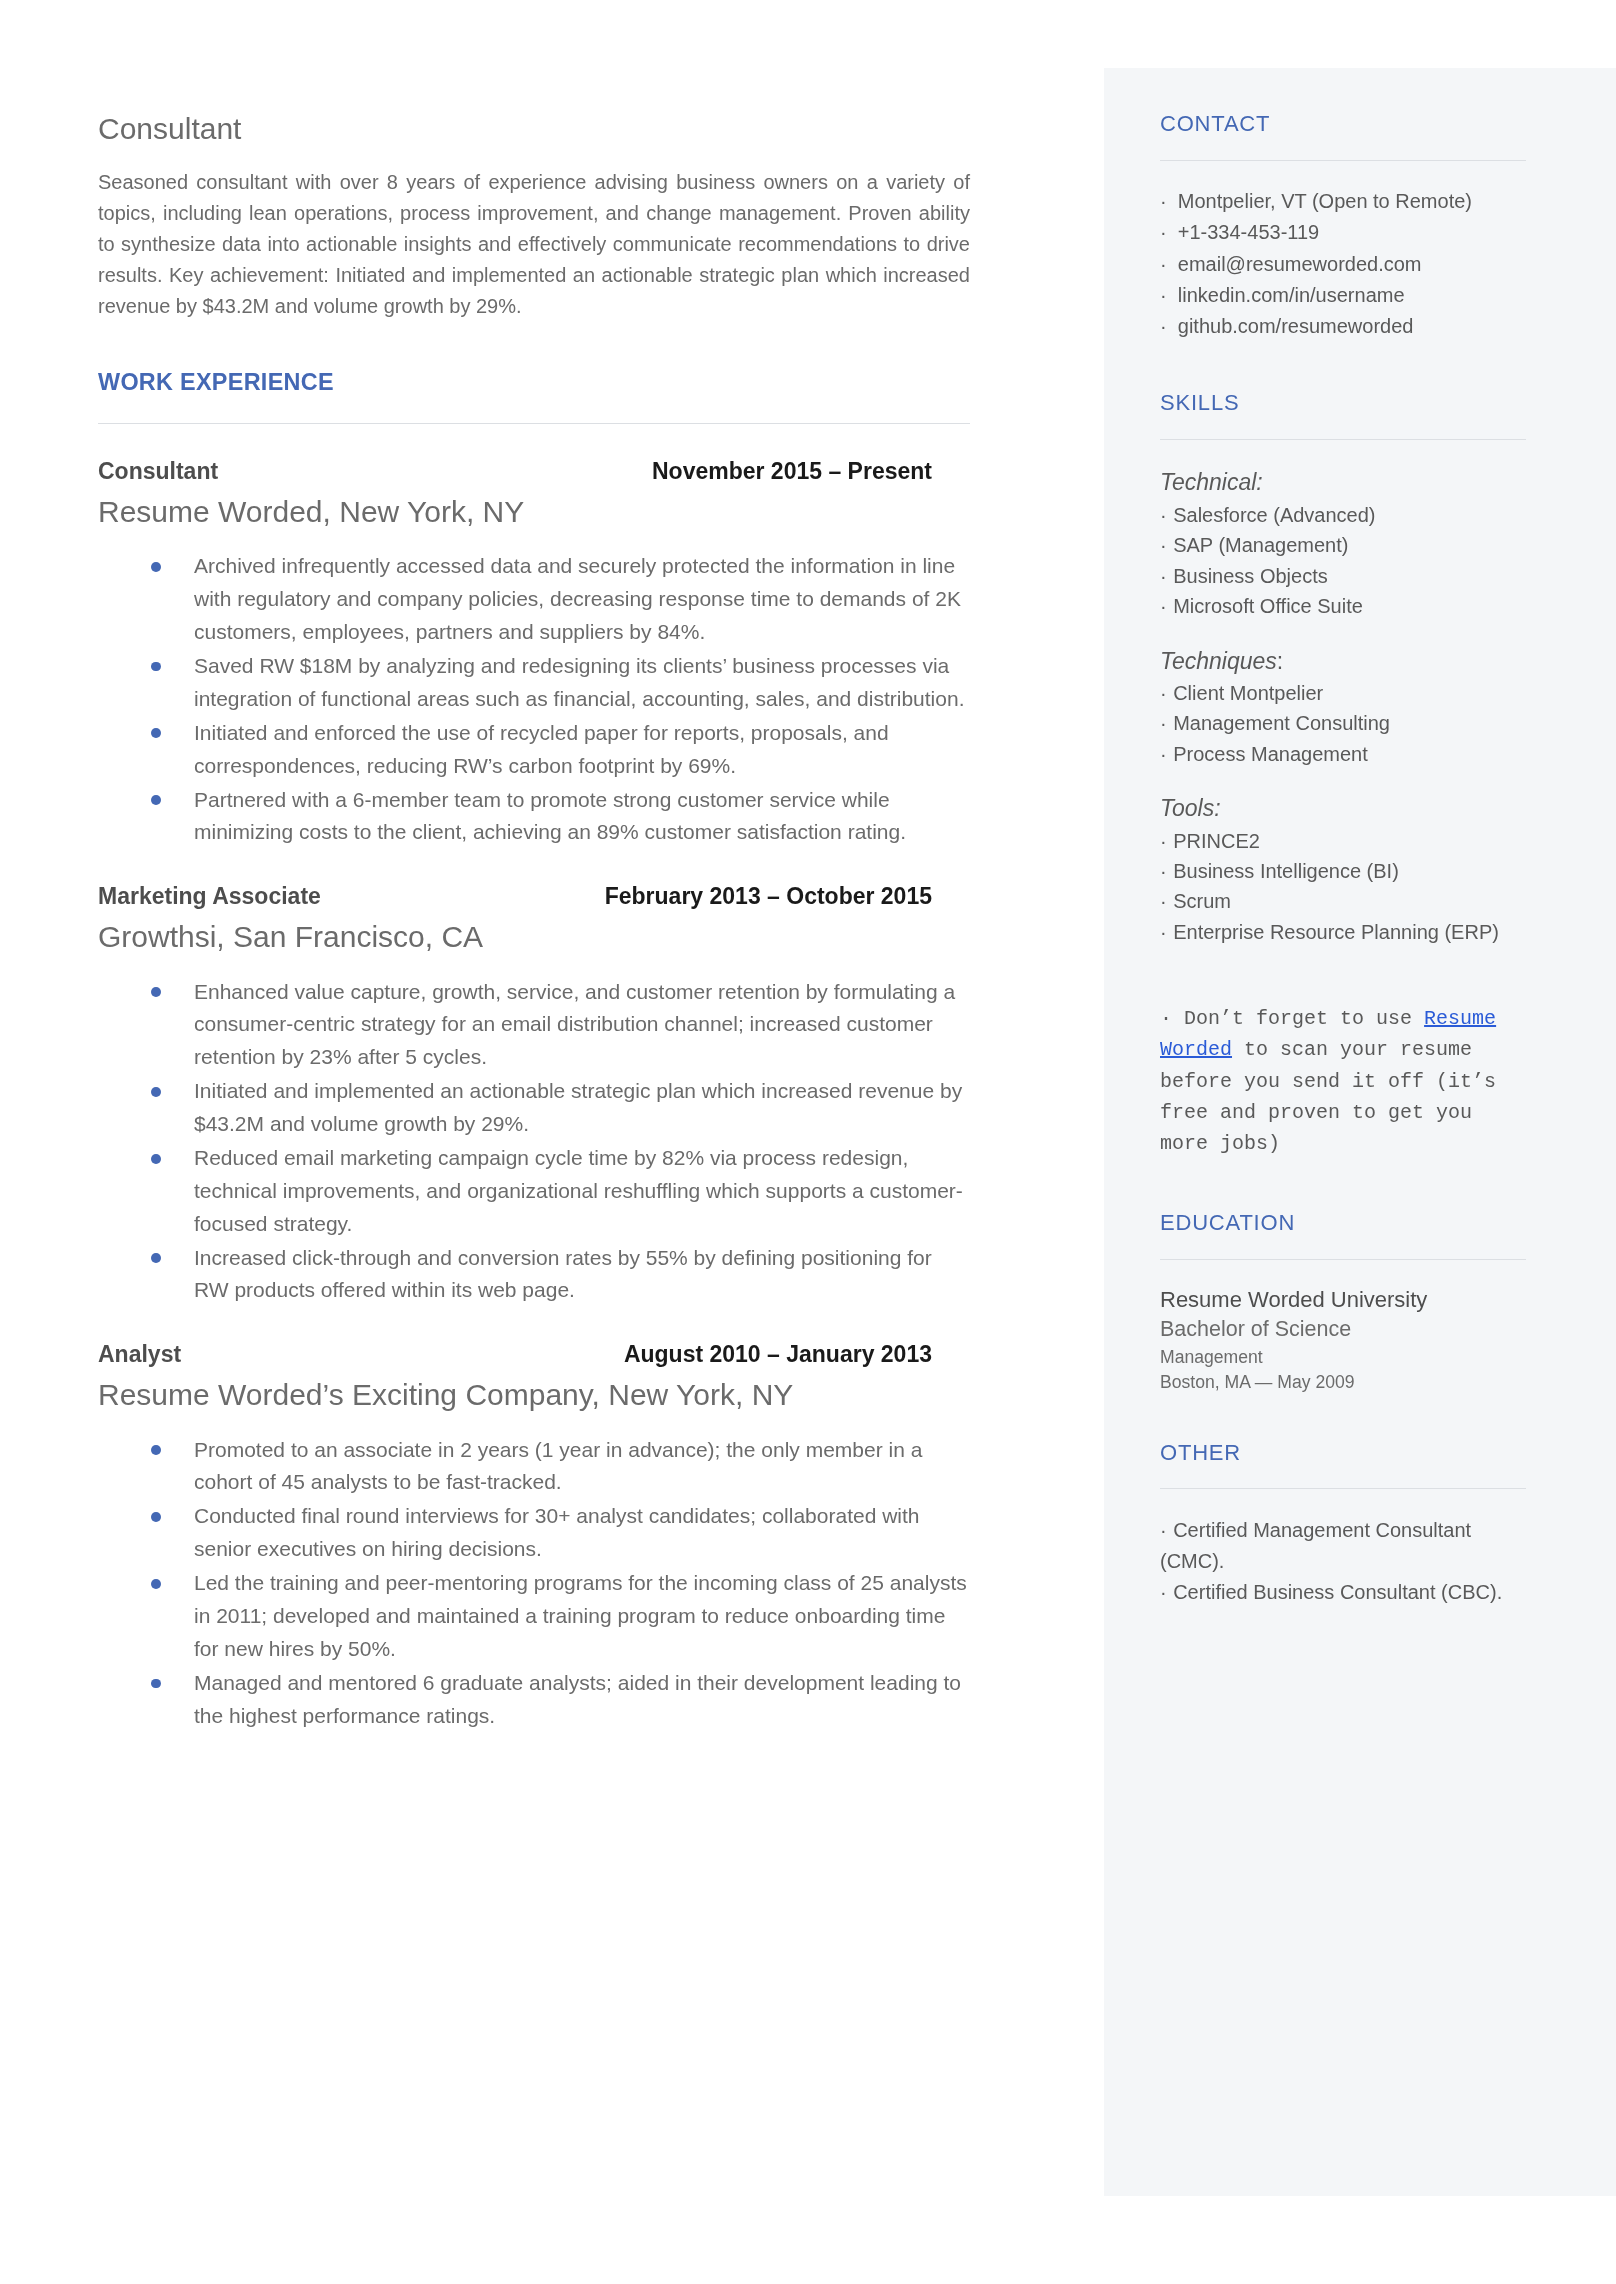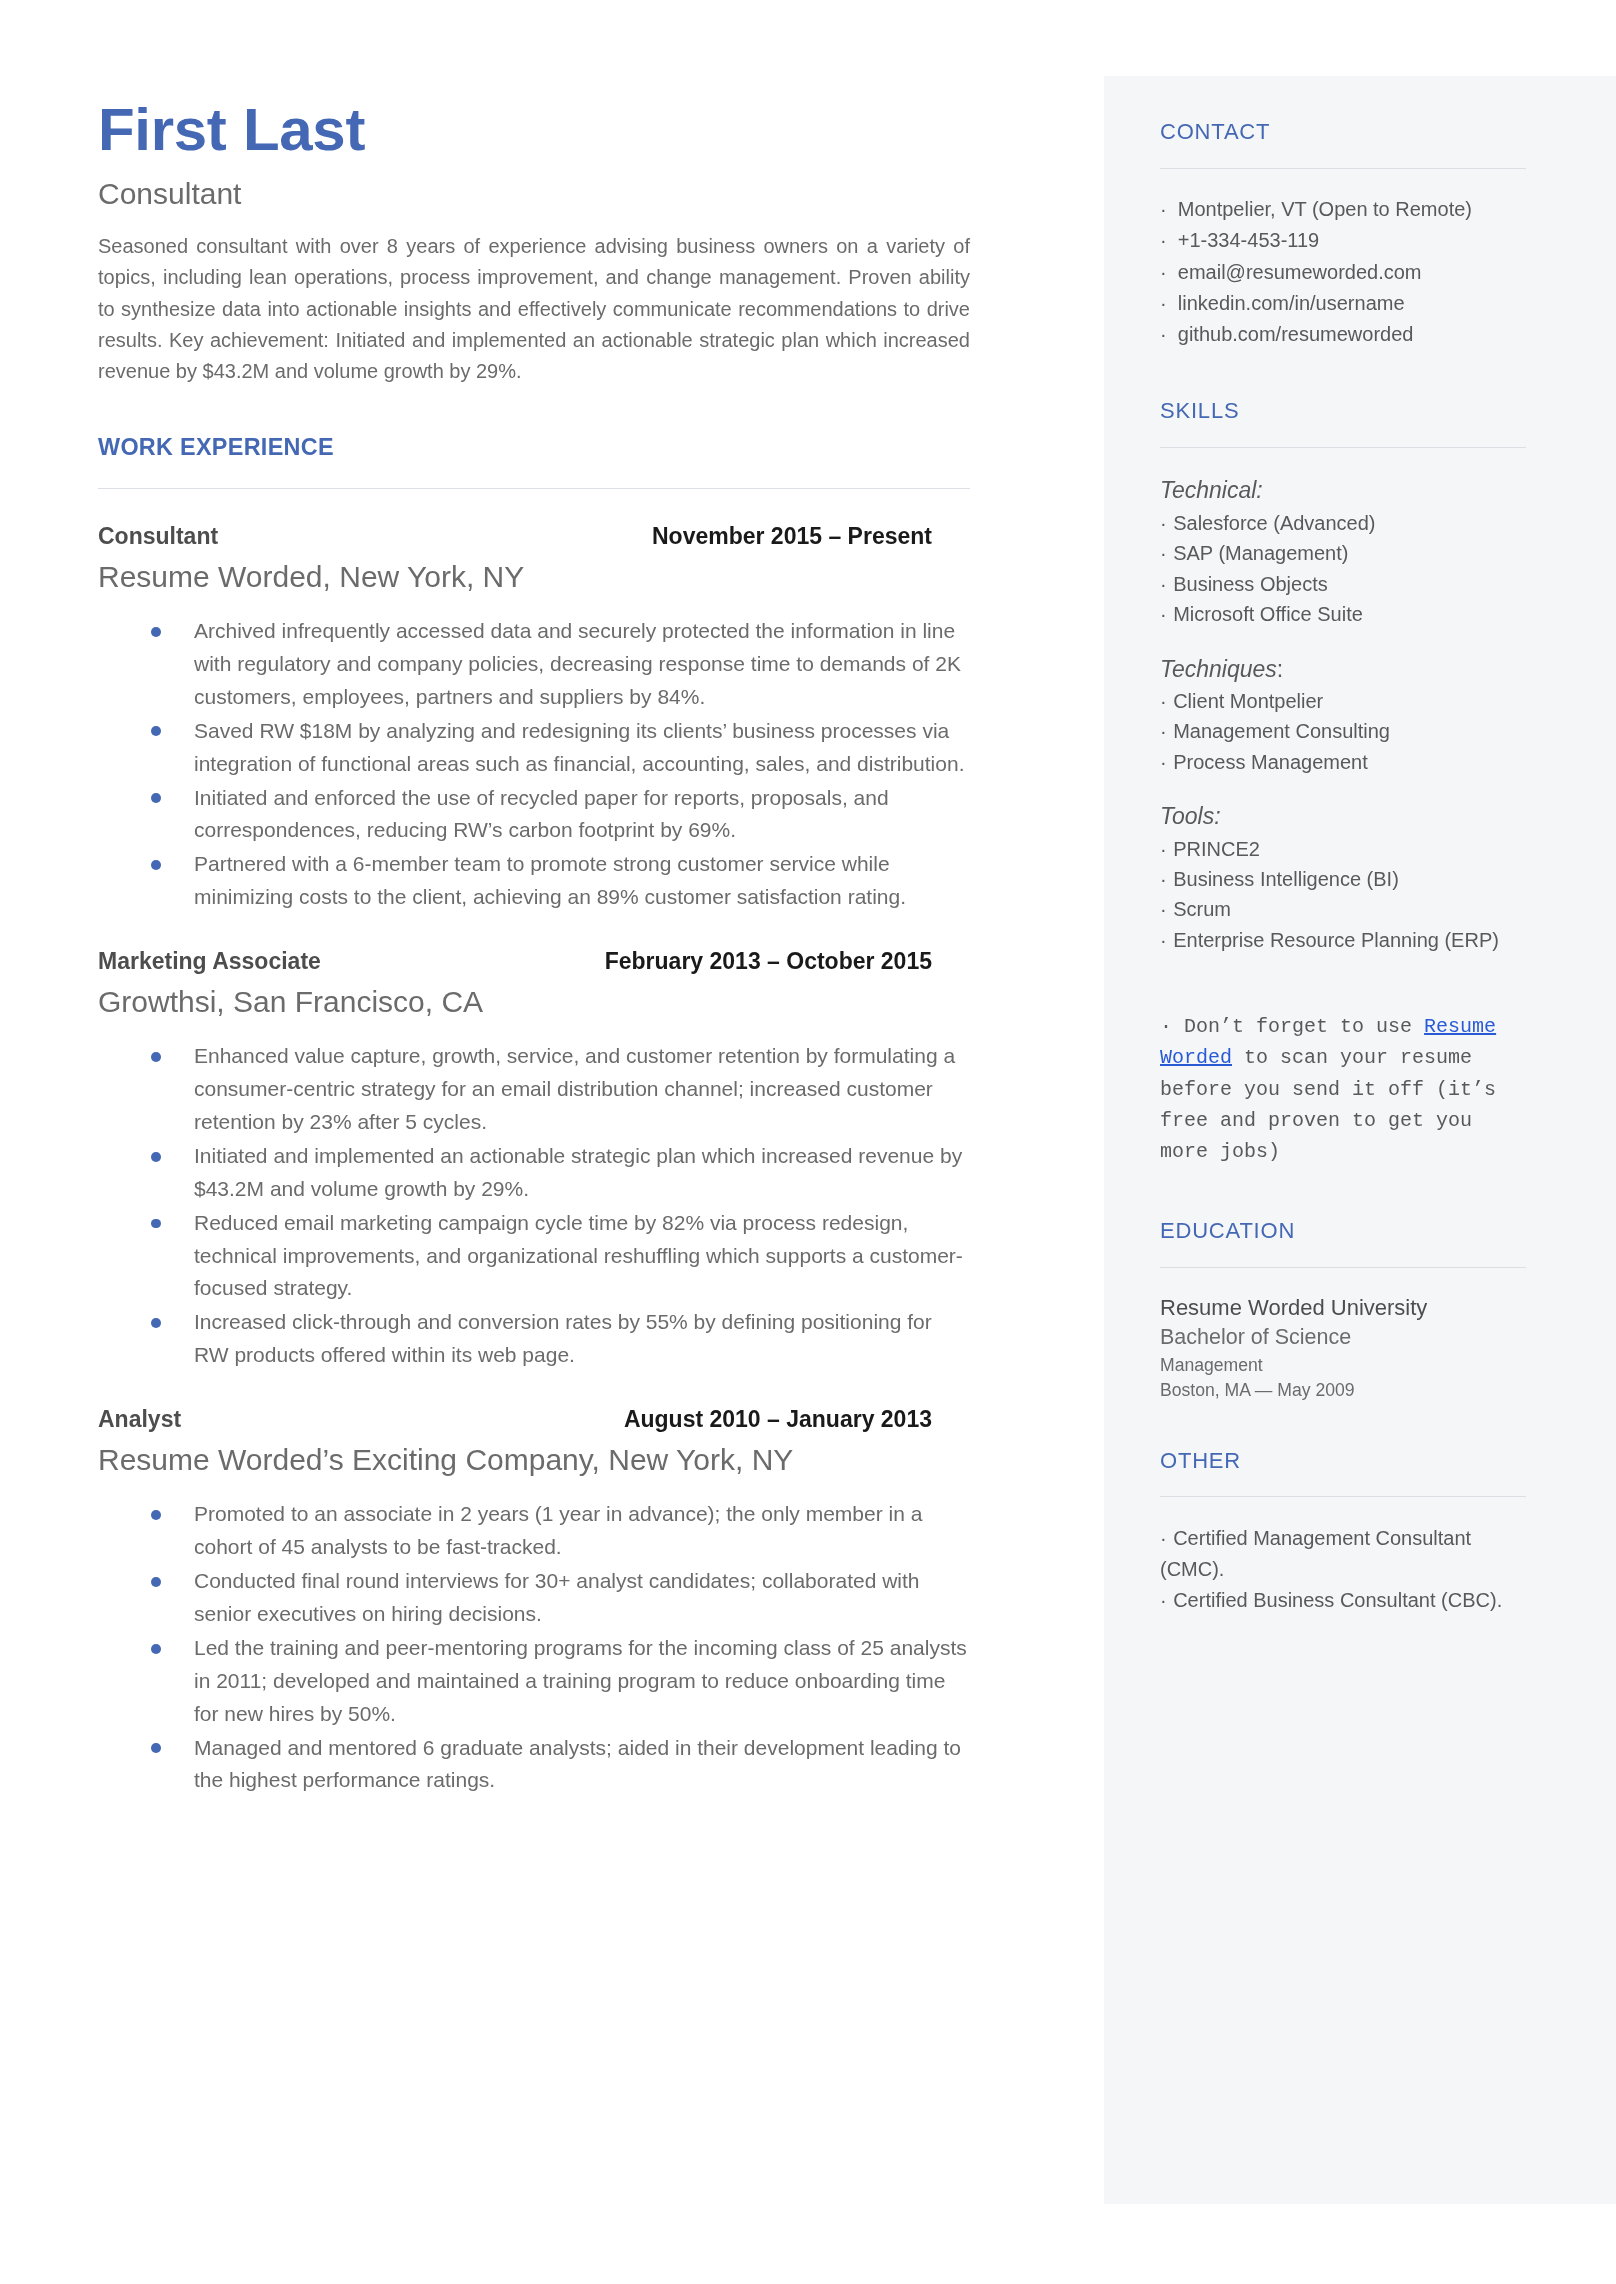--- a/index.html
+++ b/index.html
@@ -8,21 +8,21 @@
     background: #ffffff;
     font-family: "Liberation Sans", sans-serif;
     color: #595959;
     -webkit-font-smoothing: antialiased;
   }
   .page { position: relative; width: 1617px; height: 2284px; overflow: hidden; }
 
   
   .sidebar {
     position: absolute;
-    left: 1104px; top: 76px;
+    left: 1104px; top: 68px;
     width: 513px; height: 2128px;
     background: #f4f6f8;
     padding: 44px 91px 0 56px;
   }
   .side-head {
     color: #4468b4;
     font-size: 22px;
     letter-spacing: 0.8px;
     font-weight: 400;
     line-height: 1.1;
@@ -153,21 +153,20 @@
     border-radius: 50%;
     background: #4468b4;
   }
 </style>
 </head>
 <body>
 
 <div class="page">
 
   <div class="main">
-    <h1 class="name">First Last</h1>
     <div class="role">Consultant</div>
     <p class="summary">Seasoned consultant with over 8 years of experience advising business owners on a variety of topics, including lean operations, process improvement, and change management. Proven ability to synthesize data into actionable insights and effectively communicate recommendations to drive results. Key achievement: Initiated and implemented an actionable strategic plan which increased revenue by $43.2M and volume growth by 29%.</p>
 
     <h2 class="sec-head">WORK EXPERIENCE</h2>
     <div class="sec-rule"></div>
 
     <div id="jobs">
         <div class="job">
           <div class="job-row">
             <div class="job-title">Consultant</div>

